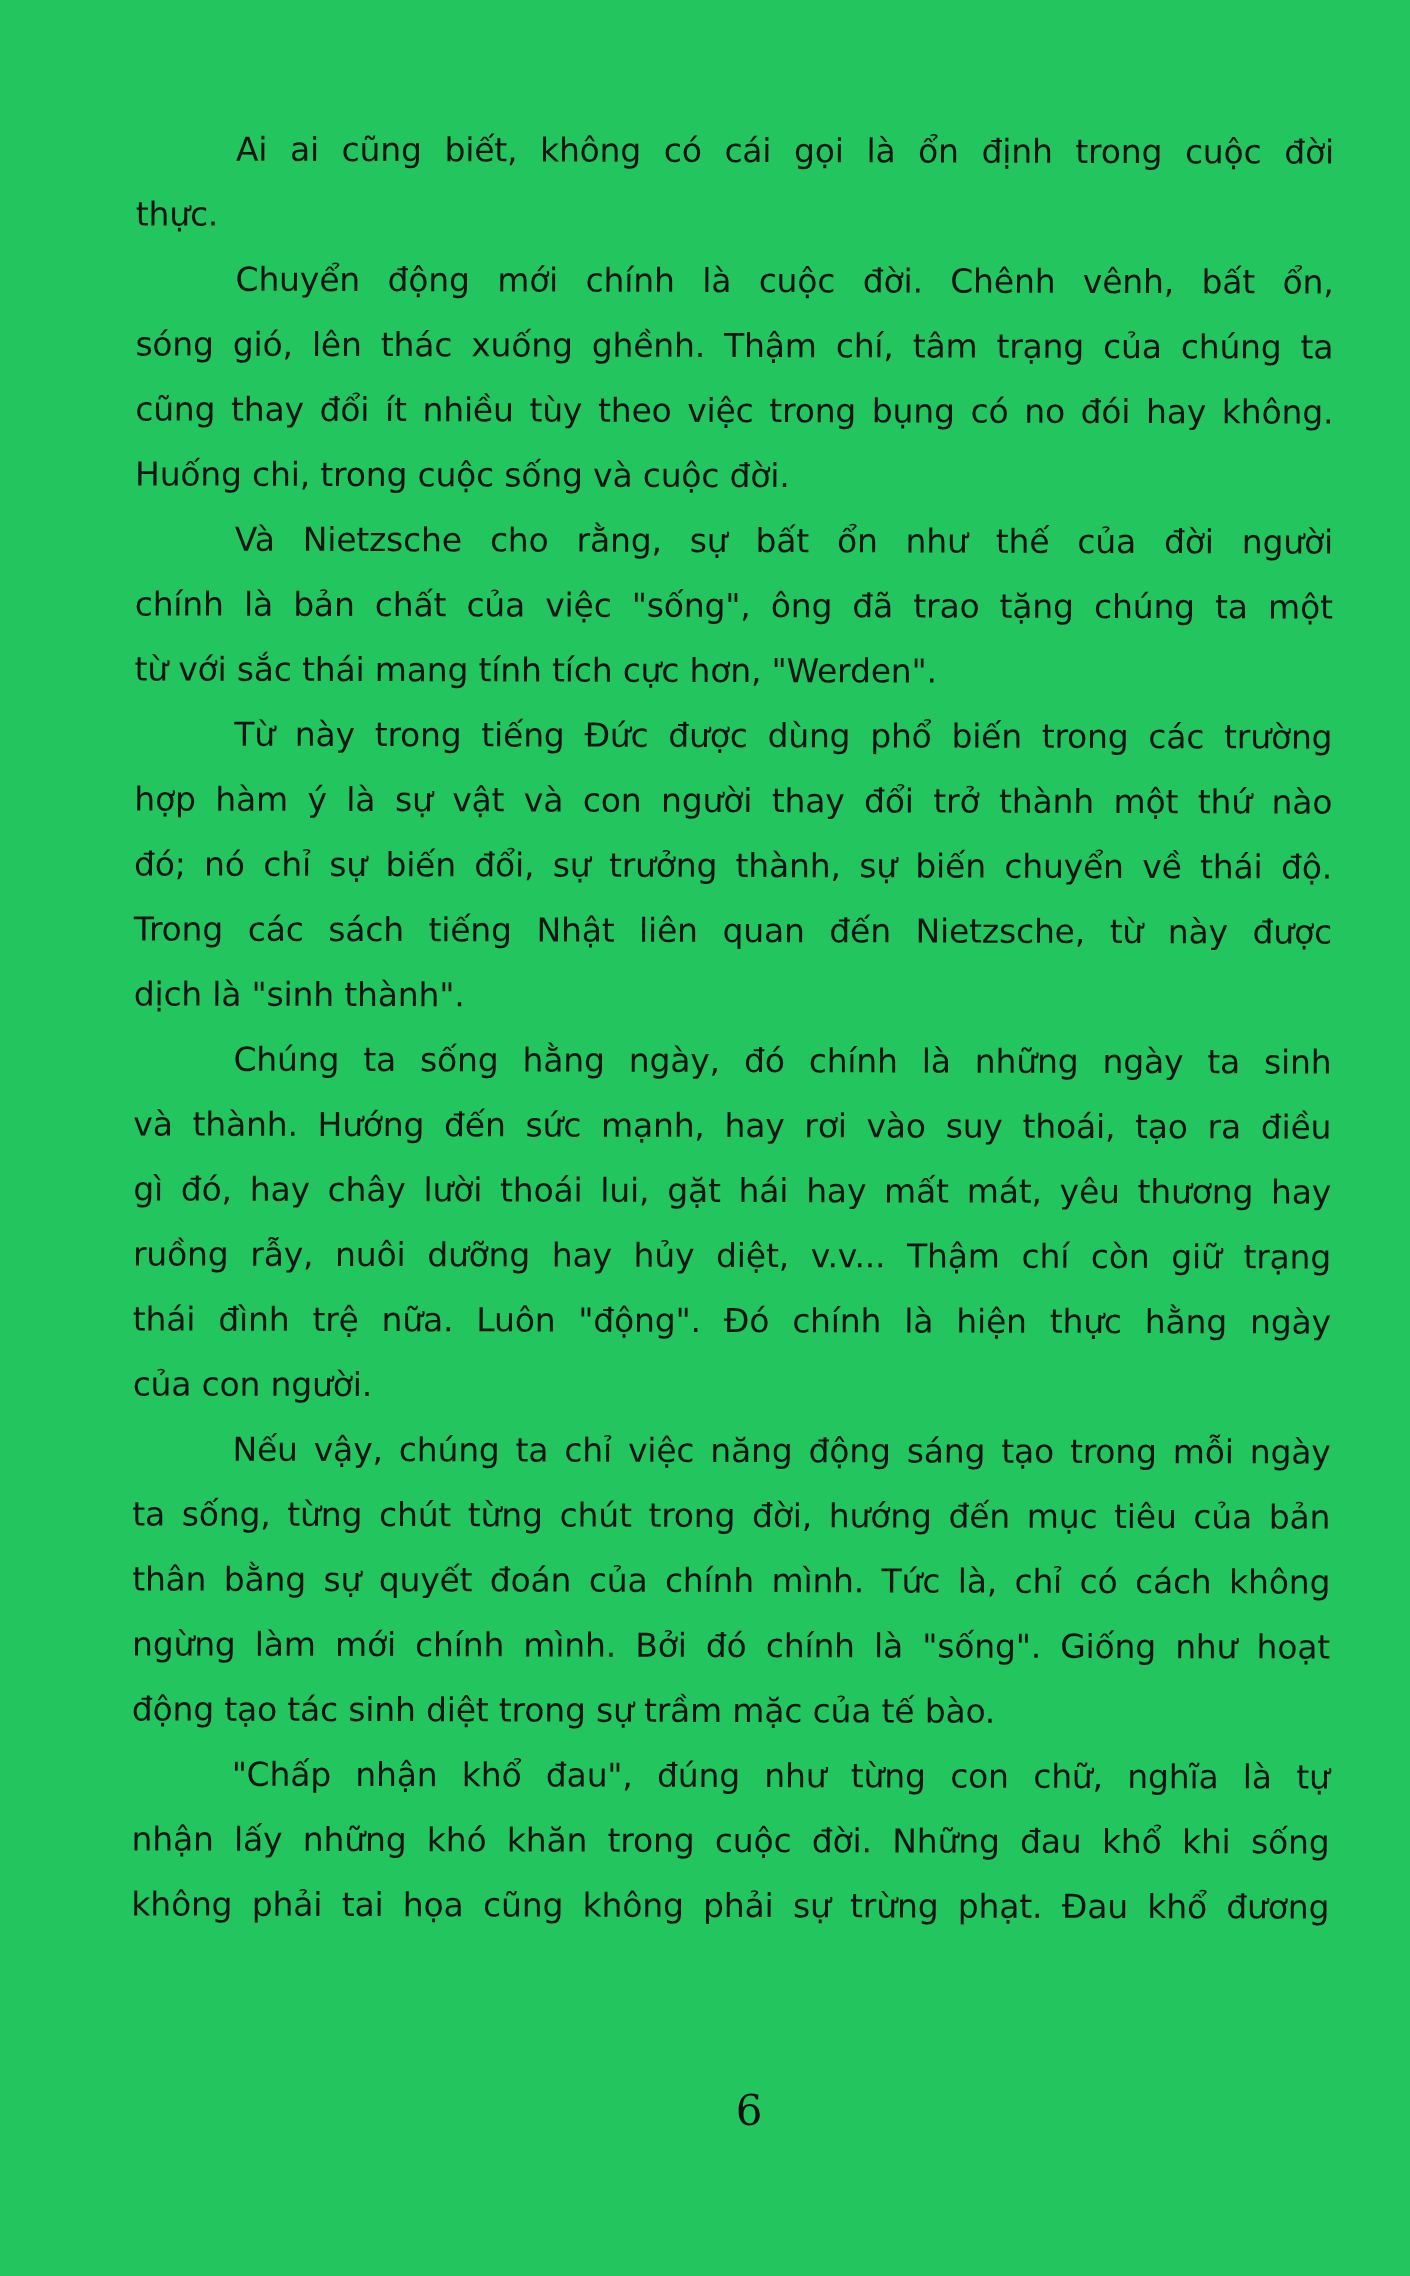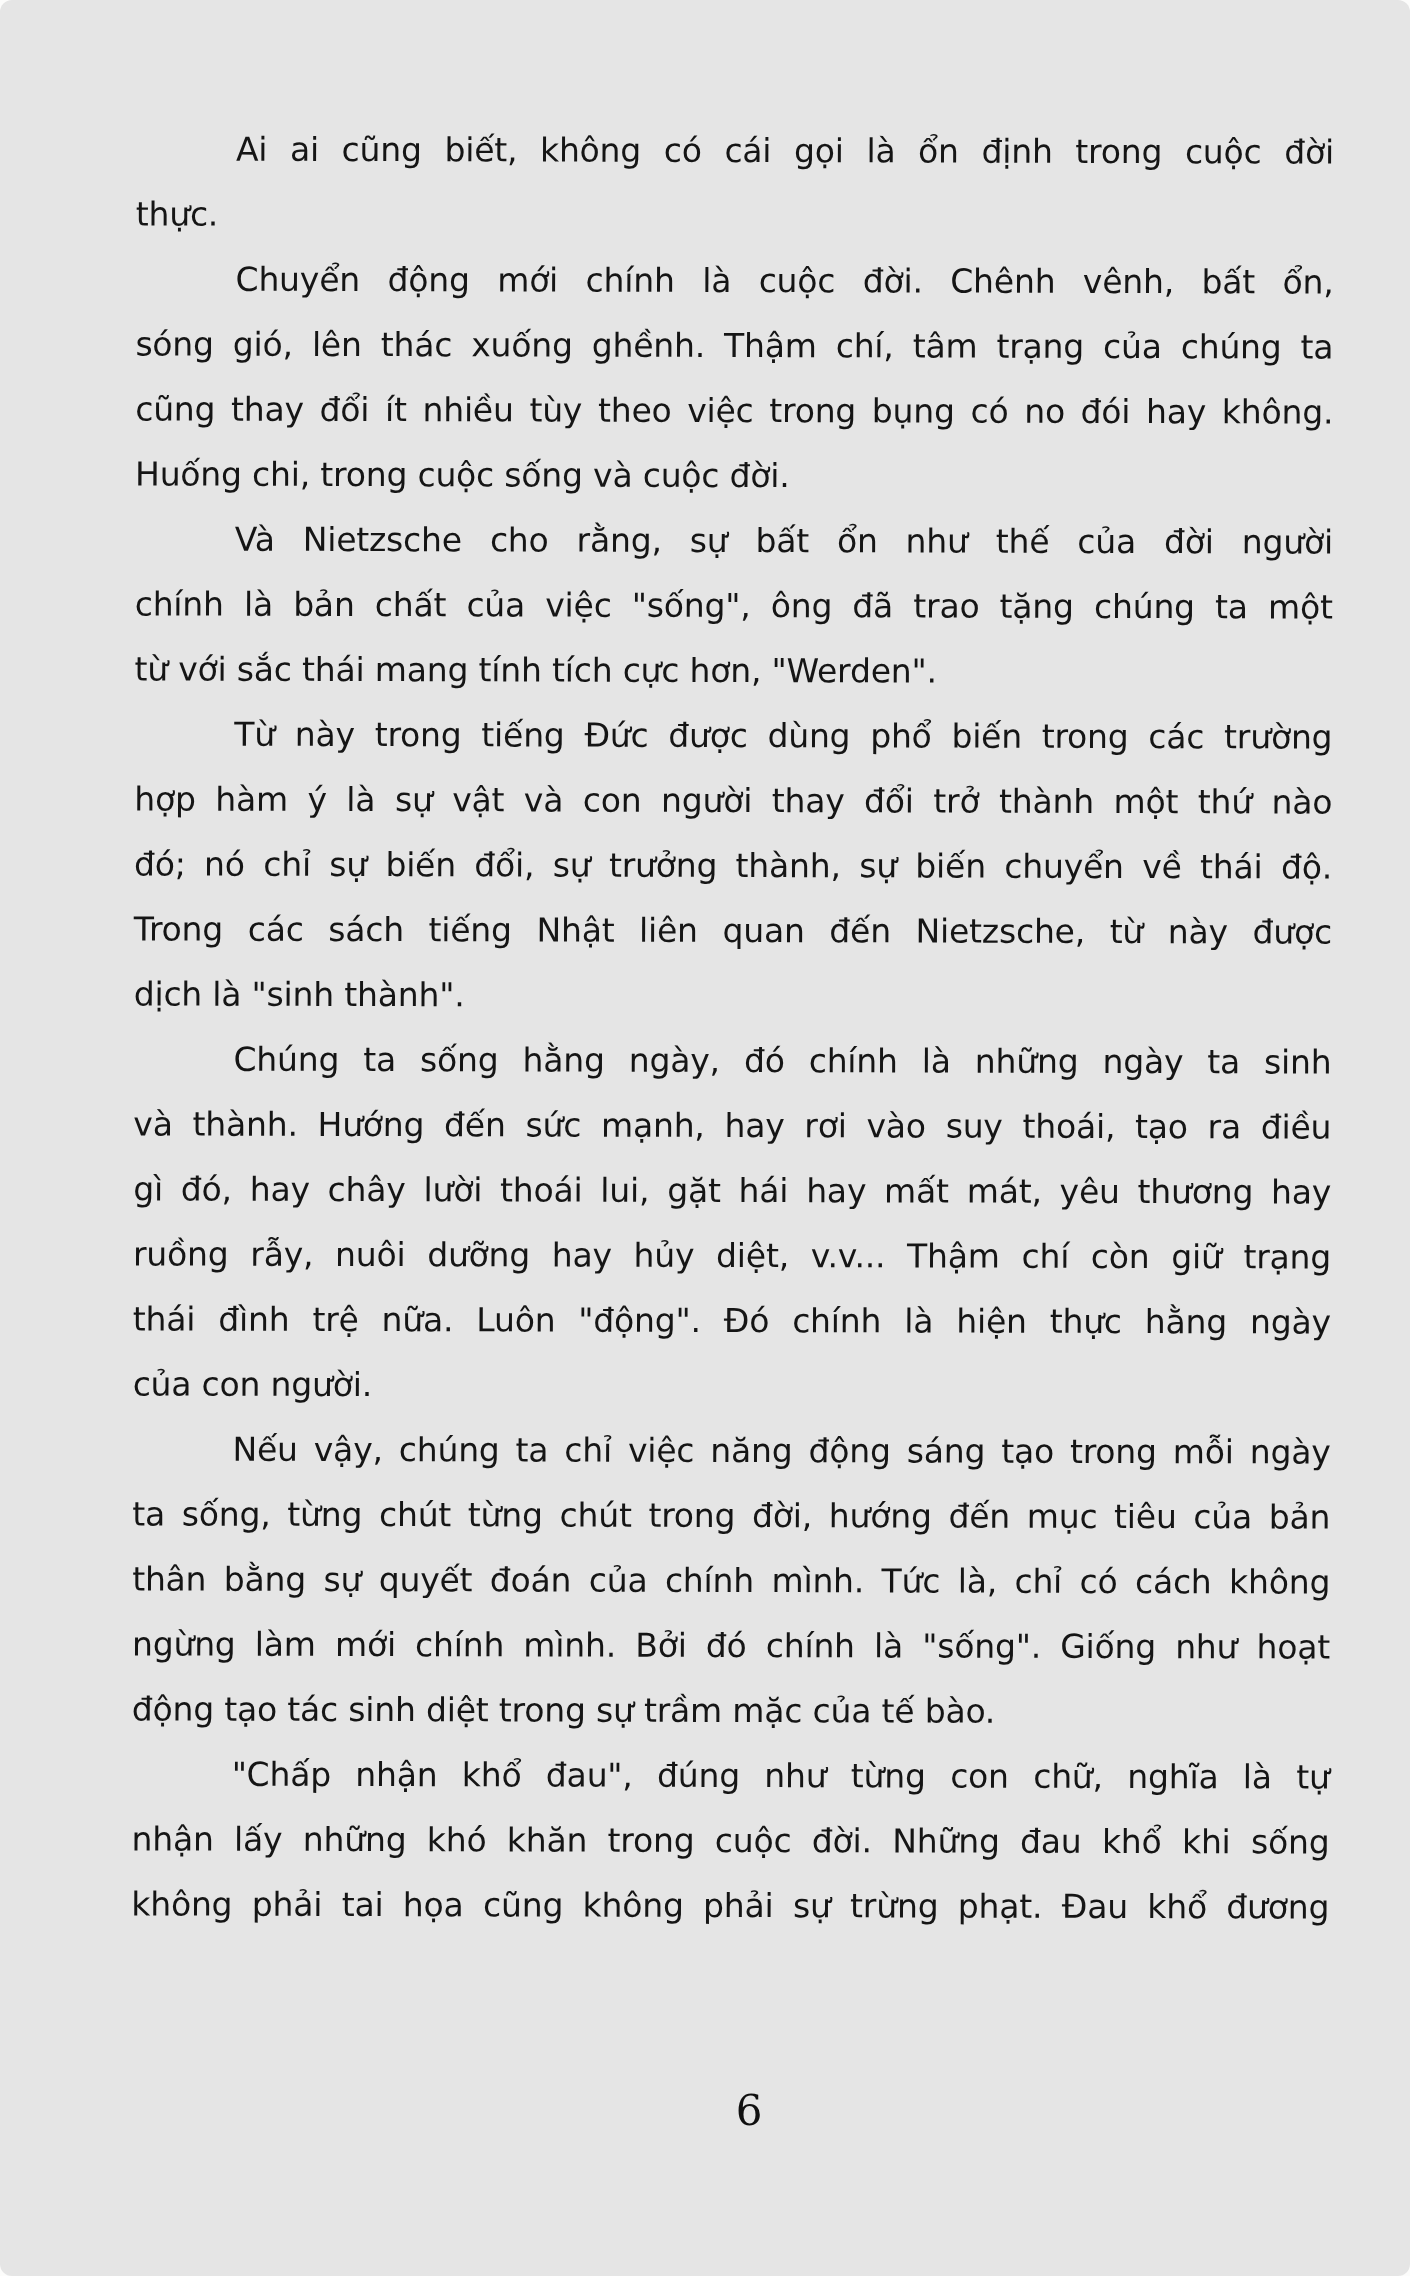--- a/index.html
+++ b/index.html
@@ -7,22 +7,21 @@
   body {
     width: 1410px;
     height: 2276px;
     position: relative;
     background: #fcfcfb;
     overflow: hidden;
   }
   .page {
     position: absolute;
     inset: 0;
-    background: #e5e5e5;
-    border-radius: 12px;
+    background: #22c55e;
   }
   .text-block {
     position: absolute;
     left: 136px;
     top: 118px;
     width: 1198px;
     font-family: "DejaVu Sans", "Liberation Sans", sans-serif;
     font-size: 33px;
     line-height: 65px;
     letter-spacing: -0.2px;

